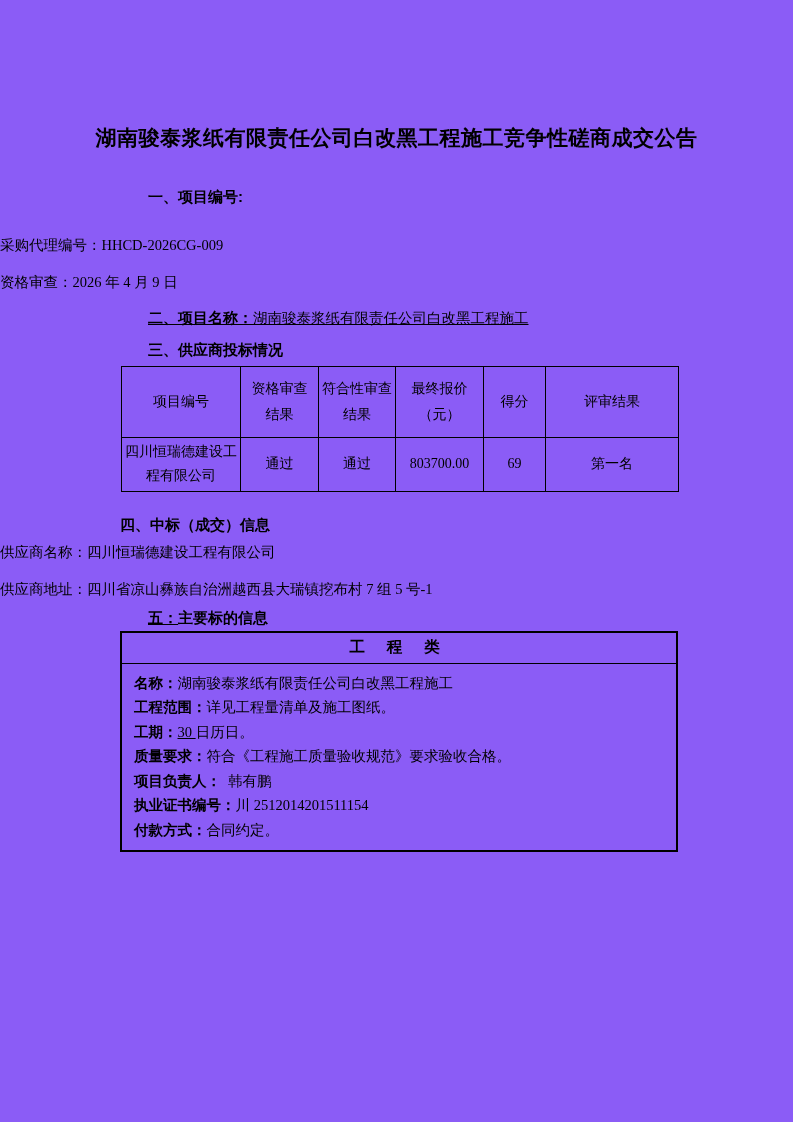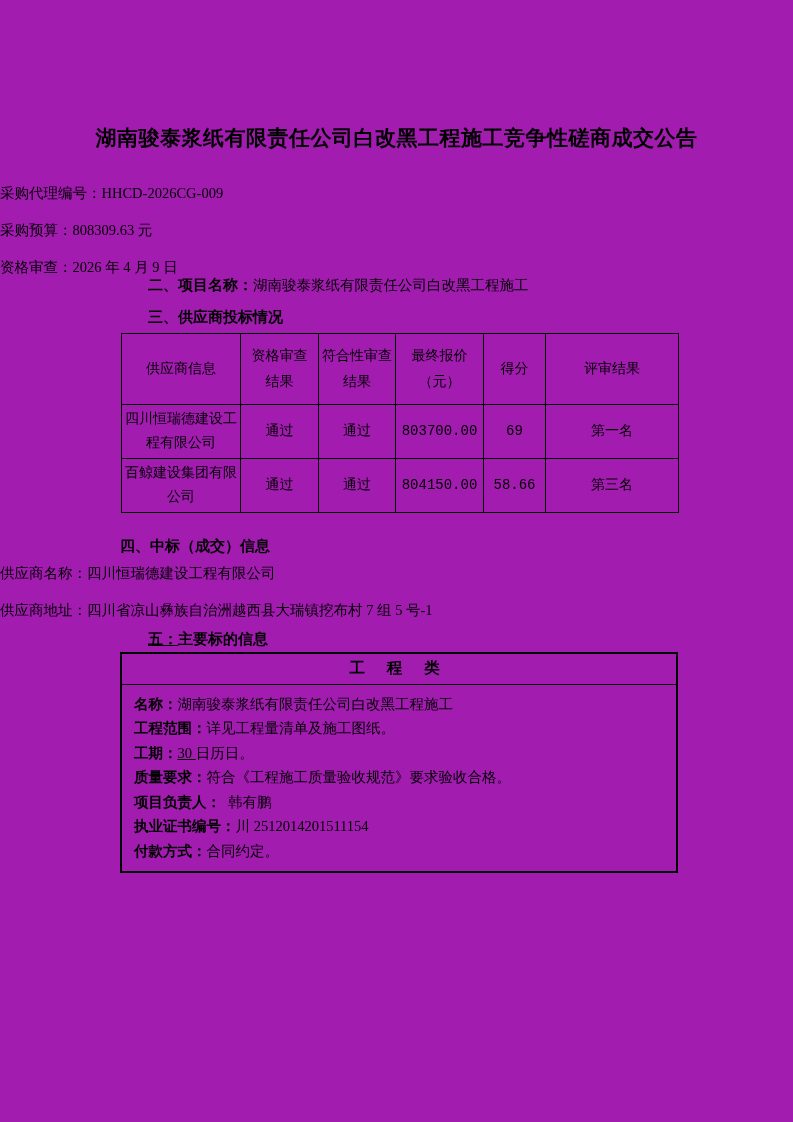--- a/index.html
+++ b/index.html
@@ -1,21 +1,21 @@
 <!DOCTYPE html>
 <html><head>
 <meta charset="utf-8">
 <style>
   html, body { margin: 0; padding: 0; background: #e8e8e8; }
   .page {
     position: relative;
     width: 793px;
     height: 1122px;
     margin: 0 auto;
-    background: #a21caf;
+    background: #8b5cf6;
     color: #000;
     font-family: "Liberation Serif", serif;
     font-size: 14px;
     overflow: hidden;
     box-sizing: border-box;
   }
   .title {
     margin: 0;
     padding-top: 122px;
     text-align: center;
@@ -36,21 +36,21 @@
   .ind-b { margin-left: 120px; }   
   .ind-c { margin-left: 162px; }   
   .detail {
     margin: 0;
     font-size: 14.5px;
     line-height: 18px;
   }
   .mt-title-s1 { margin-top: 34px; }
   .mt-line1   { margin-top: 30px; }
   .mt-line    { margin-top: 19px; }
-  .mt-s2      { margin-top: 0; }
+  .mt-s2      { margin-top: 18px; text-decoration: underline; }
   .mt-s3      { margin-top: 14px; }
   .mt-t1      { margin-top: 7px; }
   .mt-s4      { margin-top: 24px; }
   .mt-s4line  { margin-top: 9px; }
   .mt-s5      { margin-top: 11px; }
 
   .inline-normal { font-family: "Liberation Serif", serif; font-weight: normal; font-size: 14.5px; }
 
   
   table.bid {
@@ -67,21 +67,21 @@
   table.bid th {
     height: 70px;
     text-align: center;
     vertical-align: middle;
     font-size: 14px;
     white-space: pre-line;
     line-height: 26px;
   }
   table.bid td { height: 53px; text-align: center; vertical-align: middle; font-size: 14px; }
   td.supplier { text-align: left; padding: 0 6px 0 8px; line-height: 24px; }
-  td.num { font-family: Liberation Mono, monospace; font-size: 15px; margin-top: 27px; }
+  td.num { font-family: Liberation Serif, serif; font-size: 15px; margin-top: 27px; }
   td.rank { vertical-align: bottom; padding-bottom: 9px; }
 
   
   table.subject {
     border-collapse: collapse;
     width: 558px;
     border: 2px solid #000;
   }
   table.subject th {
     border-bottom: 1.5px solid #000;
@@ -103,66 +103,58 @@
   .lbl-pad { padding-left: 7px; }
   .amount-pad { padding-left: 9px; }
 </style>
 </head>
 <body>
 
 <div class="page">
 
   <h1 class="title">湖南骏泰浆纸有限责任公司白改黑工程施工竞争性磋商成交公告</h1>
 
+  <p class="sec-heading ind-a mt-title-s1">一、项目编号:</p>
   <p class="detail ind-c mt-line1"><span>采购代理编号：</span><span>HHCD-2026CG-009</span></p>
-  <p class="detail ind-c mt-line"><span>采购预算：</span><span>808309.63 元</span></p>
   <p class="detail ind-c mt-line"><span>资格审查：</span><span>2026 年 4 月 9 日</span></p>
 
   <p class="sec-heading ind-a mt-s2"><span>二、项目名称：</span><span class="inline-normal">湖南骏泰浆纸有限责任公司白改黑工程施工</span></p>
 
   <p class="sec-heading ind-a mt-s3">三、供应商投标情况</p>
 
   <table class="bid ind-b mt-t1" style="margin-left:121px; margin-top:7px;">
     <colgroup>
       <col style="width:119px">
         <col style="width:78px">
         <col style="width:77px">
         <col style="width:88px">
         <col style="width:62px">
         <col style="width:133px">
     </colgroup>
     <thead>
       <tr>
-        <th>供应商信息</th>
+        <th>项目编号</th>
         <th>资格审查
 结果</th>
         <th>符合性审查
 结果</th>
         <th>最终报价
 （元）</th>
         <th>得分</th>
         <th>评审结果</th>
       </tr>
     </thead>
     <tbody>
       <tr>
         <td class="supplier">四川恒瑞德建设工程有限公司</td>
         <td>通过</td>
         <td>通过</td>
         <td class="num">803700.00</td>
         <td class="num">69</td>
         <td class="rank">第一名</td>
-      </tr>
-      <tr>
-        <td class="supplier">百鲸建设集团有限公司</td>
-        <td>通过</td>
-        <td>通过</td>
-        <td class="num">804150.00</td>
-        <td class="num">58.66</td>
-        <td class="rank">第三名</td>
       </tr>
     </tbody>
   </table>
 
   <p class="sec-heading ind-b mt-s4">四、中标（成交）信息</p>
   <p class="detail ind-c mt-s4line"><span>供应商名称：</span><span>四川恒瑞德建设工程有限公司</span></p>
   <p class="detail ind-c mt-line"><span>供应商地址：</span><span>四川省凉山彝族自治洲越西县大瑞镇挖布村 7 组 5 号-1</span></p>
 
   <p class="sec-heading ind-a mt-s5"><span class="u">五：</span><span>主要标的信息</span></p>
 

